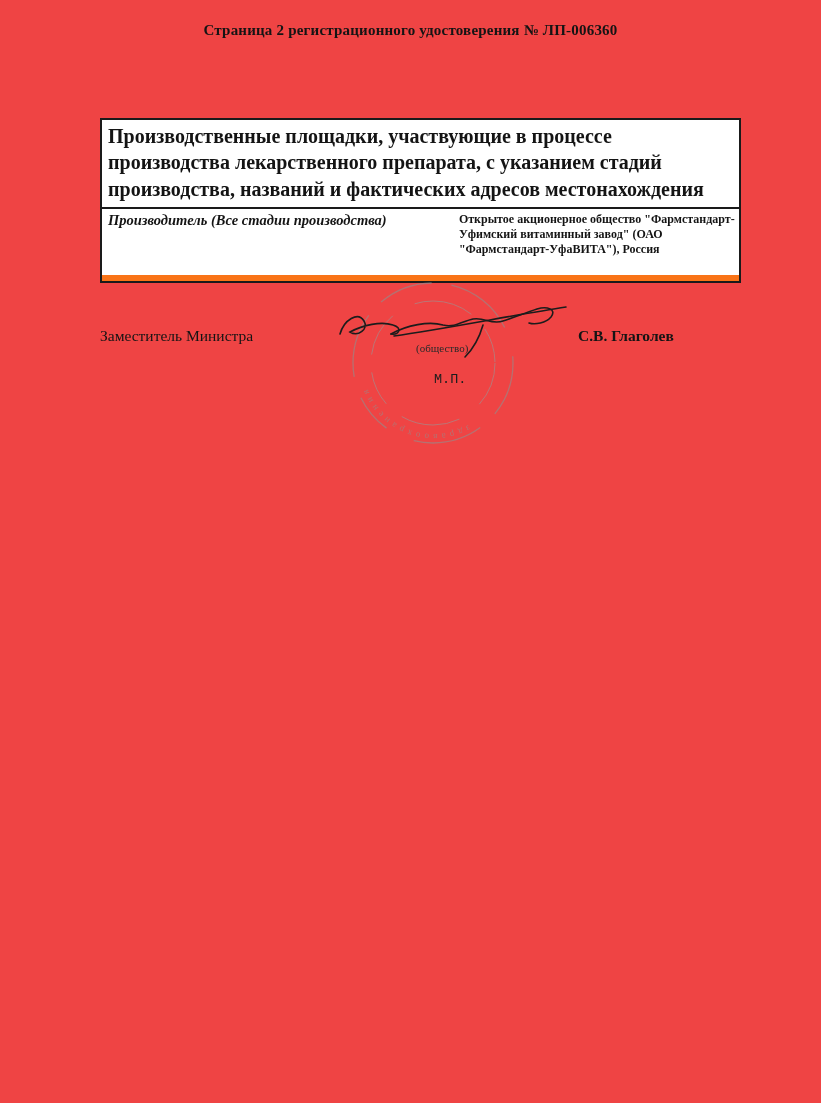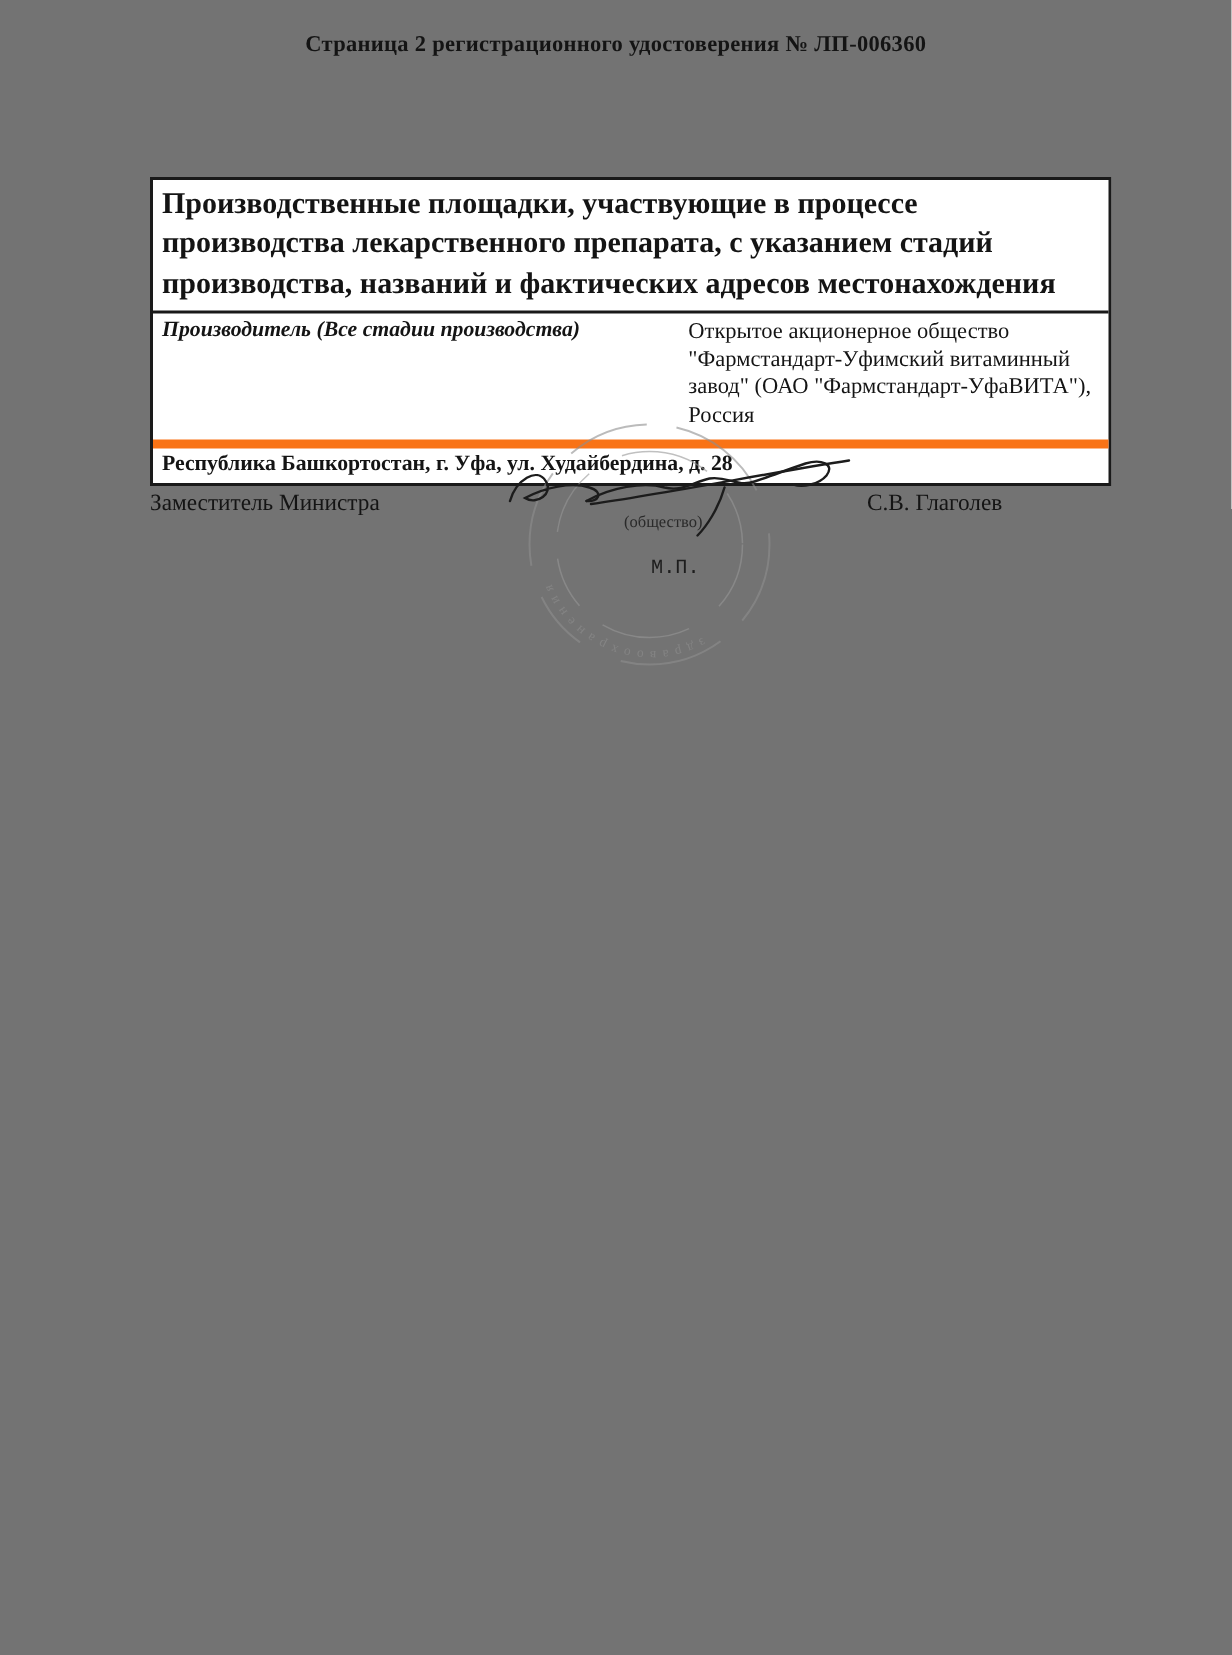--- a/index.html
+++ b/index.html
@@ -5,21 +5,21 @@
   * { margin: 0; padding: 0; box-sizing: border-box; }
   html, body { background: #ffffff; }
   body {
     width: 821px; height: 1103px;
     font-family: "Liberation Serif", serif;
     color: #141414;
   }
   .page {
     position: relative;
     width: 821px; height: 1103px;
-    background: #737373;
+    background: #ef4444;
     overflow: hidden;
   }
   .doc-header {
     position: absolute;
     top: 22px; left: 0; width: 100%;
     text-align: center;
     font-size: 15px;
     font-weight: bold;
     letter-spacing: 0.2px;
   }
@@ -45,40 +45,40 @@
   .t-label {
     width: 356px;
     padding: 3px 6px;
     font-size: 14.5px;
     font-weight: bold;
     font-style: italic;
   }
   .t-value {
     width: 283px;
     padding: 3px 4px 6px 2px;
-    font-size: 15px;
-    font-weight: normal;
+    font-size: 12px;
+    font-weight: bold;
     line-height: 1.24;
   }
   .t-address {
     padding: 2px 6px 4px 6px;
     font-size: 14.5px;
     font-weight: bold;
   }
   .sig-title {
     position: absolute;
     left: 100px; top: 327px;
     font-size: 15.5px;
     font-weight: normal;
   }
   .sig-name {
     position: absolute;
     left: 578px; top: 327px;
     font-size: 15.5px;
-    font-weight: normal;
+    font-weight: bold;
   }
   .sig-caption {
     position: absolute;
     left: 416px; top: 342px;
     font-size: 11px;
     color: #2a2a2a;
   }
   .seal-caption {
     position: absolute;
     left: 434px; top: 372px;
@@ -102,21 +102,20 @@
 <div class="page">
 
   <div class="doc-header">Страница 2 регистрационного удостоверения № ЛП-006360</div>
 
   <div class="prod-table">
     <div class="t-header">Производственные площадки, участвующие в процессе производства лекарственного препарата, с указанием стадий производства, названий и фактических адресов местонахождения</div>
     <div class="t-producer">
       <div class="t-label">Производитель (Все стадии производства)</div>
       <div class="t-value">Открытое акционерное общество "Фармстандарт-Уфимский витаминный завод" (ОАО "Фармстандарт-УфаВИТА"), Россия</div>
     </div>
-    <div class="t-address">Республика Башкортостан, г. Уфа, ул. Худайбердина, д. 28</div>
   </div>
 
   <svg class="stamp" width="172" height="172" viewBox="0 0 172 172">
     <defs>
       <path id="sealArc" d="M 86 15 A 71 71 0 1 1 85.9 15.001" fill="none"></path>
     </defs>
     <circle cx="86" cy="86" r="80" fill="none" stroke="#8f8f8f" stroke-width="1.3" stroke-dasharray="55 20 70 30 40 22 65 18"></circle>
     <circle cx="86" cy="86" r="62" fill="none" stroke="#979797" stroke-width="1" stroke-dasharray="45 25 60 20 35 18"></circle>
     <text font-size="9" letter-spacing="4" fill="#8f8f8f" font-family="Liberation Serif, serif">
       <textPath href="#sealArc" startOffset="42%">здравоохранения</textPath>

